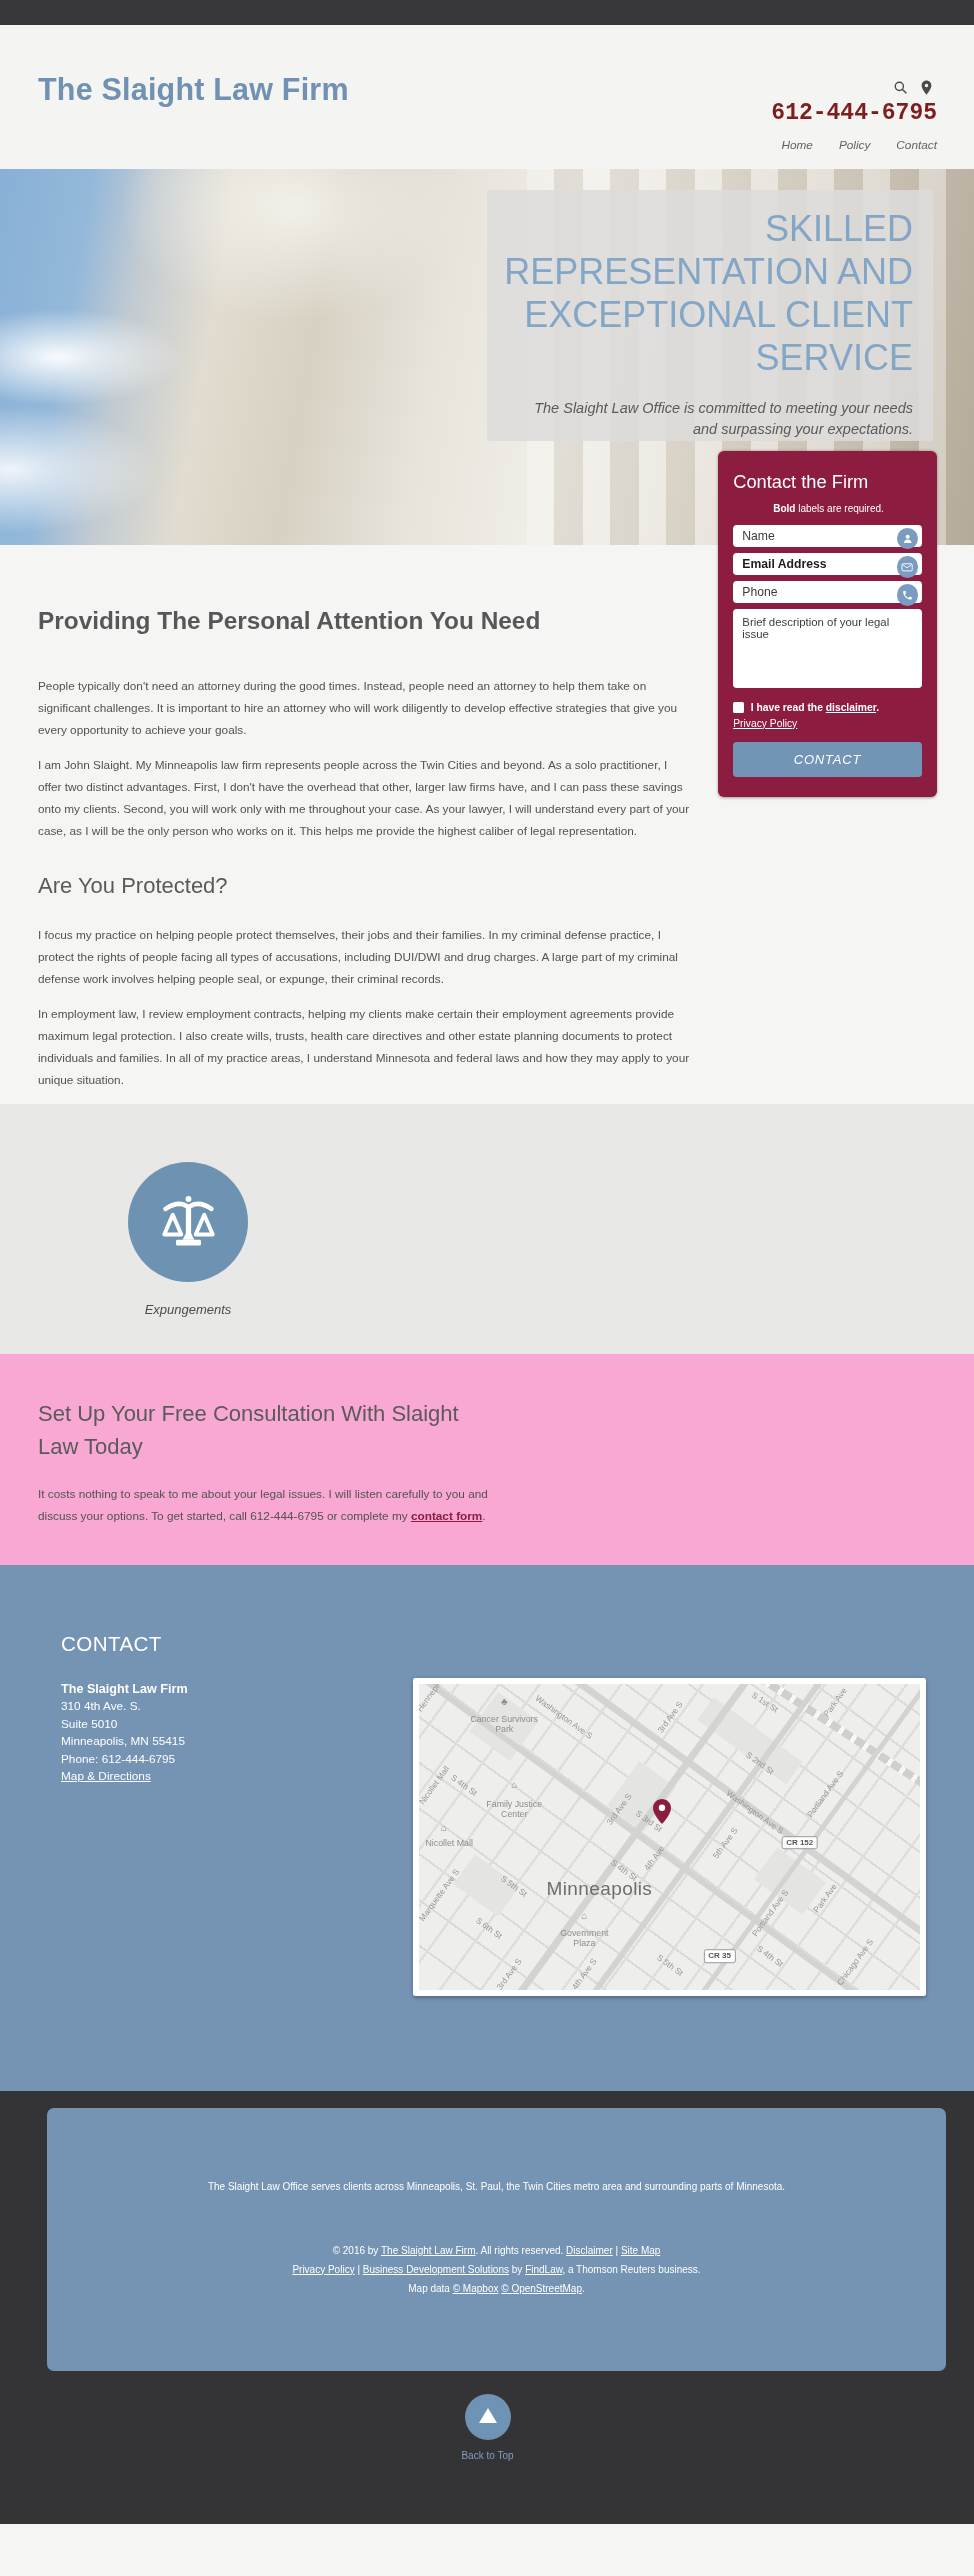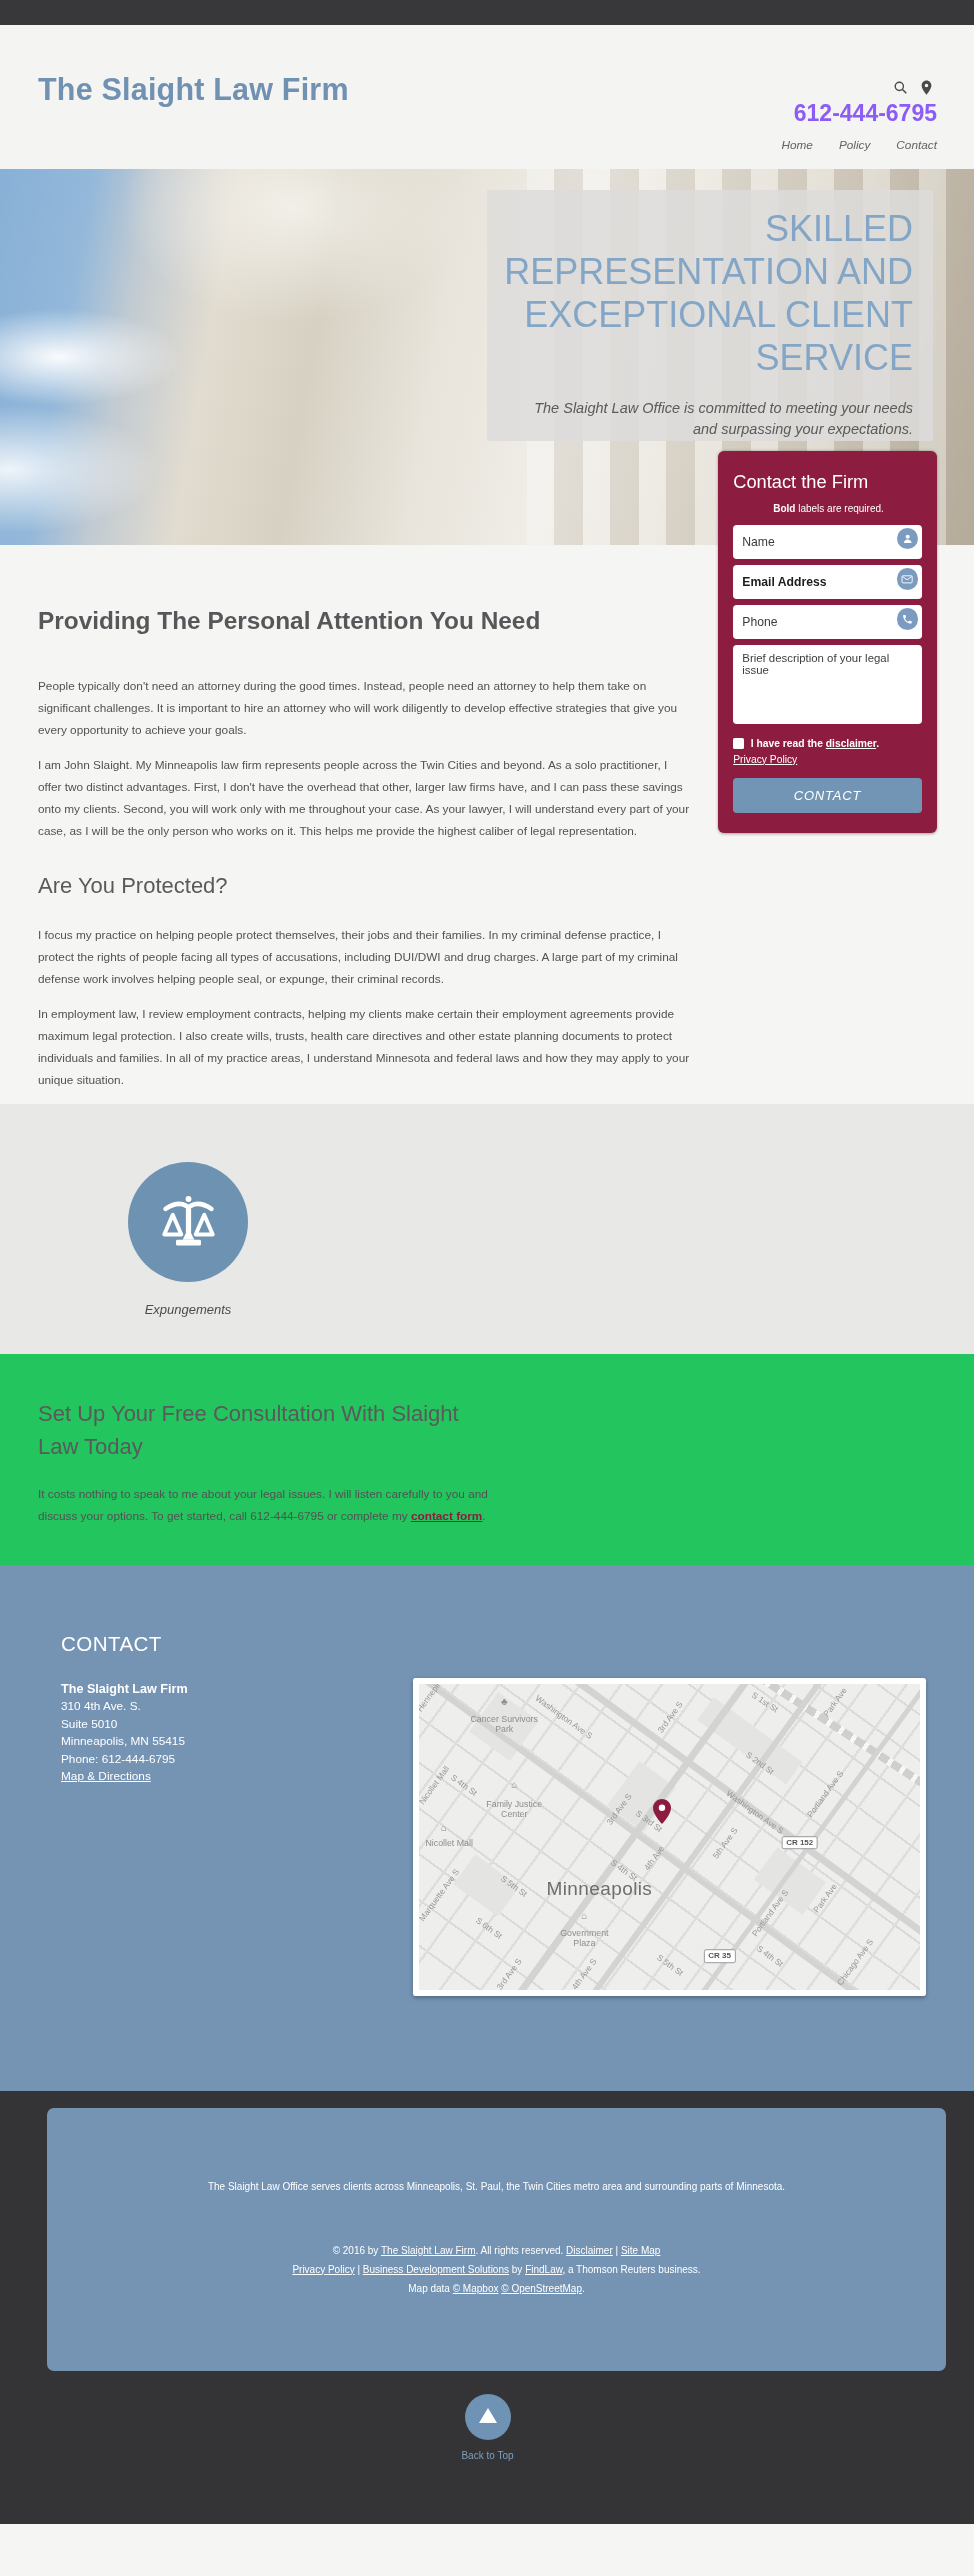--- a/index.html
+++ b/index.html
@@ -6,21 +6,21 @@
   html, body { margin:0; padding:0; }
   body { width:975px; font-family:"Liberation Sans", sans-serif; background:#343436; }
   .page { width:975px; height:2576px; position:relative; overflow:hidden; background:#f5f5f3; }
 
   
   .topbar { height:25px; background:#38383a; }
   .header { height:144px; background:#f4f4f2; position:relative; }
   .logo { position:absolute; left:38px; top:47px; font-size:30.5px; font-weight:bold; color:#7191b3; letter-spacing:0.2px; cursor:pointer; }
   .header-icons { position:absolute; right:42px; top:55px; display:flex; gap:12.2px; align-items:center; }
   .header-icons .hicon { cursor:pointer; display:block; }
-  .phone { position:absolute; right:38px; top:75px; font-size:23px; font-weight:bold; color:#8b5cf6; }
+  .phone { position:absolute; right:38px; top:75px; font-size:23px; font-weight:bold; color:#7f1d1d;font-family:Liberation Mono, monospace; }
   .nav { position:absolute; right:38px; bottom:17px; display:flex; gap:26px; }
   .nav a { font-style:italic; font-size:11.8px; color:#636363; text-decoration:none; cursor:pointer; }
 
   
   .hero { height:376px; position:relative;
     background:
       radial-gradient(ellipse 175px 69px at 6% 50%, rgba(255,255,255,.95), rgba(255,255,255,0) 70%),
       radial-gradient(ellipse 213px 91px at 1% 80%, rgba(255,255,255,.85), rgba(255,255,255,0) 70%),
       radial-gradient(ellipse 229px 152px at 30% 10%, rgba(244,242,236,.9), rgba(244,242,236,0) 75%),
       linear-gradient(100deg, #88b0d6 0%, #93b8da 9%, #c2cbd2 15%, #e2dcd0 23%, #d7d1c3 33%, #e8e4db 45%, #f0ede7 57%, #e5e0d6 70%, #d8d1c4 82%, #c7bfb0 92%, #bcb3a3 100%);
@@ -32,21 +32,21 @@
   .hero-title { margin:17px 20px 0 15.2px; text-align:right; color:#84a6c6; font-size:36px; line-height:43px; font-weight:400; }
   .hero-sub { margin:18.3px 20px 0 30.5px; text-align:right; font-style:italic; font-size:14.5px; line-height:21.3px; color:#5a5a5a; }
 
   
   .form-panel { position:absolute; right:38px; top:282px; width:219px; z-index:20;
     background:#8c1d40; border-radius:6px; padding:12.2px 15.2px 20px; box-shadow:0 0.8px 3px rgba(0,0,0,.35); }
   .form-title { color:#fff; font-size:18.3px; font-weight:400; margin:7.6px 0 10.7px; }
   .form-req { color:#fff; font-size:10px; margin-bottom:10.7px; }
   .form-req b { font-weight:bold;padding-left:40px; }
   .field { position:relative; margin-bottom:6.1px; }
-  .field input { width:100%; height:34px; border:none; border-radius:3.8px; padding:0 32px 0 9.1px; font-size:12.2px; color:#333; font-family:"Liberation Sans", sans-serif; }
+  .field input { width:100%; height:22px; border:none; border-radius:3.8px; padding:0 32px 0 9.1px; font-size:12.2px; color:#333; font-family:"Liberation Sans", sans-serif; }
   .field input::placeholder, .field textarea::placeholder { color:#3c3c3c; opacity:1; }
   .field input.bold-ph::placeholder { font-weight:bold; color:#1d1d1d; }
   .field textarea { width:100%; height:79px; border:none; border-radius:3.8px; padding:6.9px 9.1px; font-size:11.4px; color:#333; resize:none; font-family:"Liberation Sans", sans-serif; }
   .field-icon { position:absolute; right:3.8px; top:3px; width:21.3px; height:21.3px; border-radius:50%; background:#7b9cc0; display:flex; align-items:center; justify-content:center; }
   .field-icon svg { display:block; }
   .agree { display:flex; gap:6.9px; margin:9.1px 0 1.5px; color:#fff; font-size:10.3px; font-weight:bold; line-height:13.7px; }
   .agree input[type=checkbox] { appearance:none; -webkit-appearance:none; width:10.7px; height:10.7px; background:#fff; border:none; border-radius:1.5px; margin:1.5px 0 0; flex:0 0 auto; cursor:pointer; }
   .agree a { color:#fff; }
   .privacy { display:inline-block; color:#fff; font-size:10.3px; margin:1.5px 0 0; }
   .submit { display:block; width:100%; height:35px; margin-top:12.2px; background:#7295b5; border:none; border-radius:3.8px;
@@ -59,21 +59,21 @@
   .content h2 { font-size:22px; font-weight:400; color:#5a5a5a; margin:0; padding:18.3px 0 24.4px; }
   .content p { font-size:11.8px; line-height:22px; color:#525252; margin:0 0 13px; }
 
   
   .practice { background:#e8e8e6; height:250px; display:flex; justify-content:space-between; padding:0 70px; }
   .pa { width:236px; text-align:center; }
   .pa-circle { width:120px; height:120px; border-radius:50%; background:#6e92b2; margin:58px auto 20px; display:flex; align-items:center; justify-content:center; }
   .pa-label { font-style:italic; font-size:13px; color:#4d4d4d; }
 
   
-  .consult { background:#22c55e; height:211px; }
+  .consult { background:#f9a8d4; height:211px; }
   .consult-inner { margin-left:38px; width:457px; }
   .consult h2 { font-size:22px; font-weight:400; color:#5a5a5a; line-height:33px; margin:0; padding:43px 0 20px; }
   .consult p { font-size:11.8px; line-height:22px; color:#525252; margin:0; width:451px; }
   .consult p a { color:#8c1d40; font-weight:bold; }
 
   
   .footer-blue { background:#7594b4; height:526px; position:relative; color:#fff; }
   .f-heading { position:absolute; left:61px; top:67px; font-size:20.6px; font-weight:400; letter-spacing:0.4px; }
   .f-address { position:absolute; left:61px; top:116px; font-size:11.8px; line-height:17.5px; }
   .f-firm { font-weight:bold; font-size:12.6px; }

